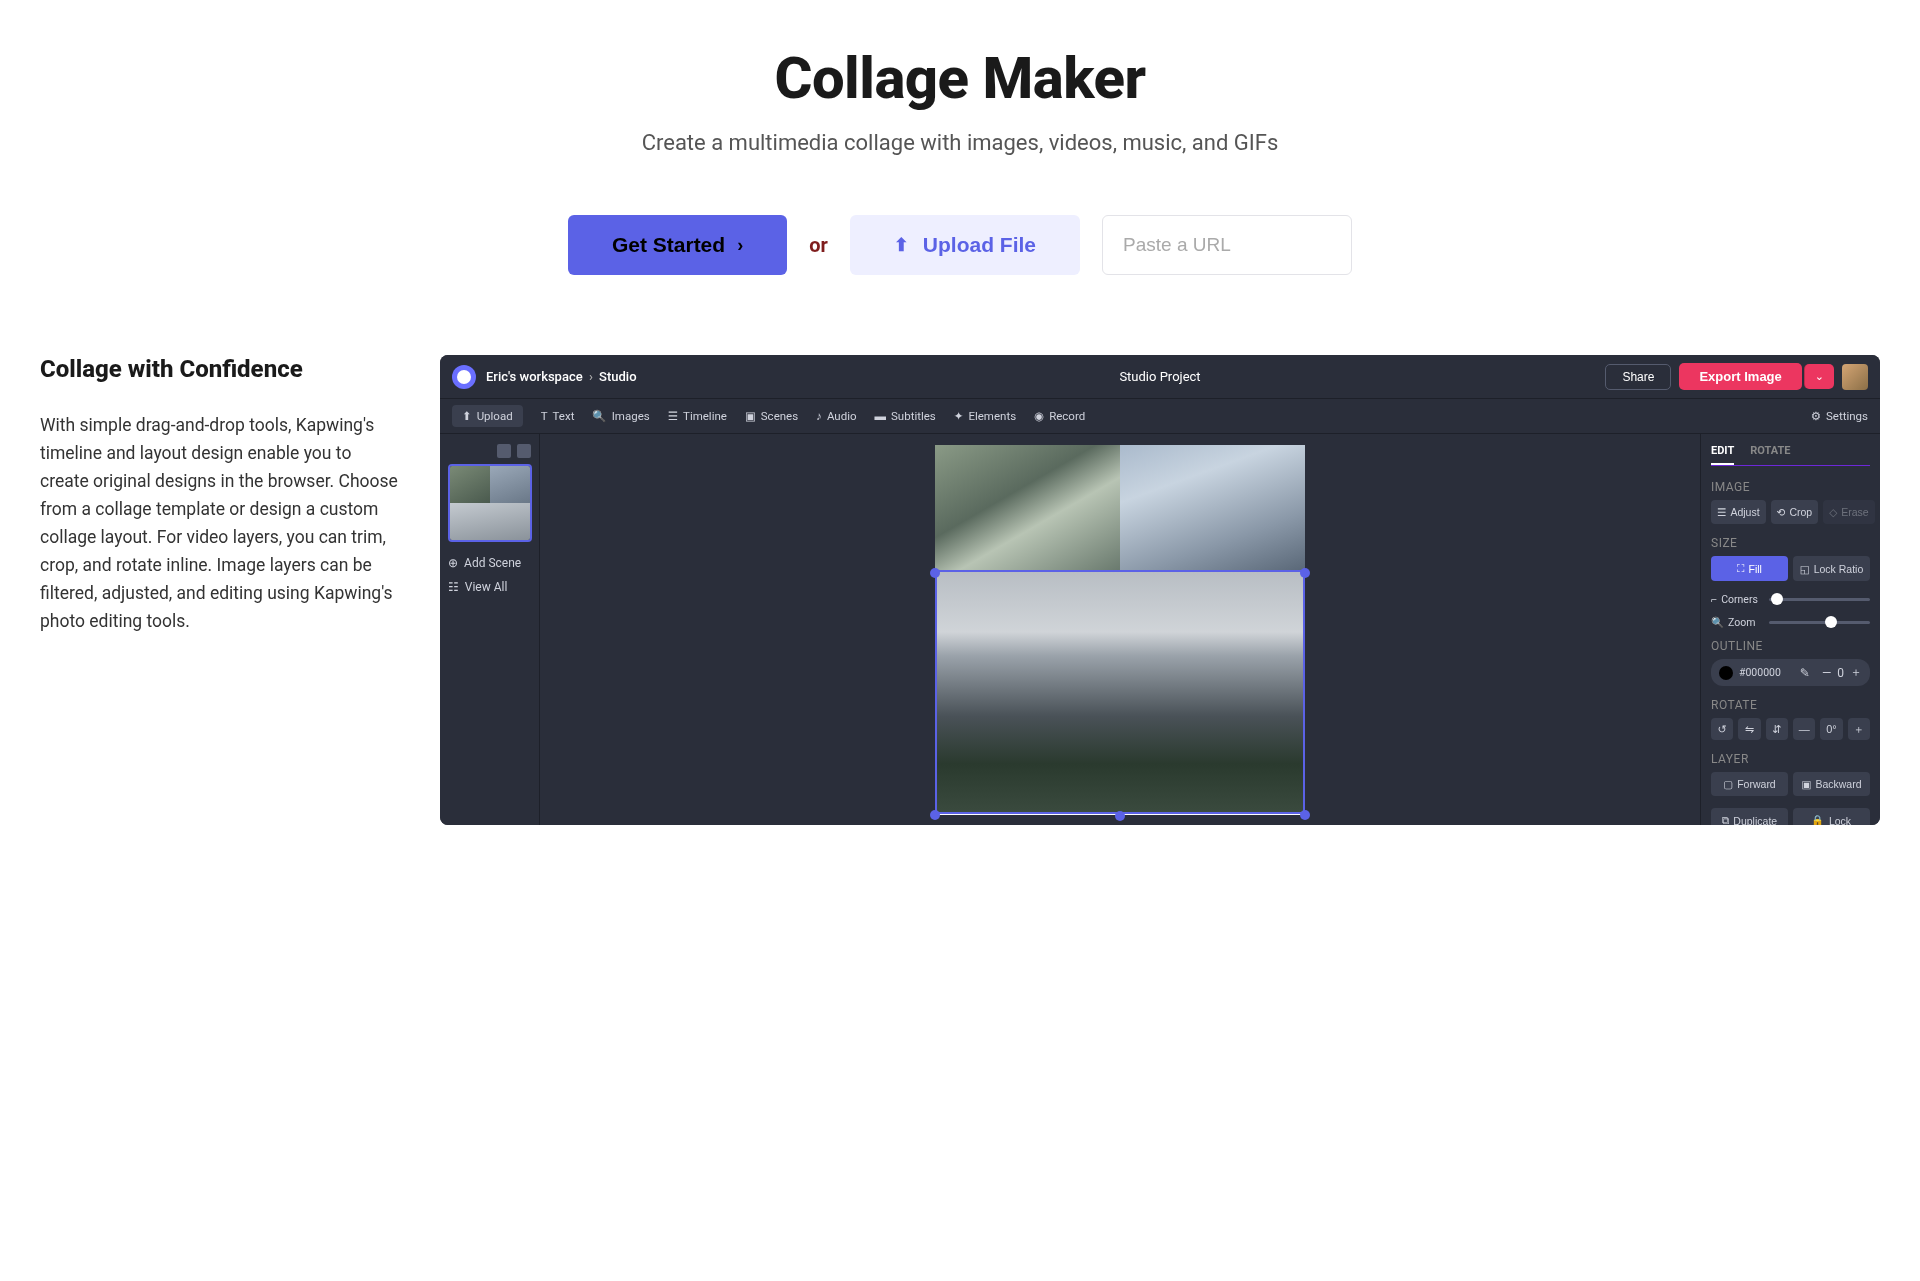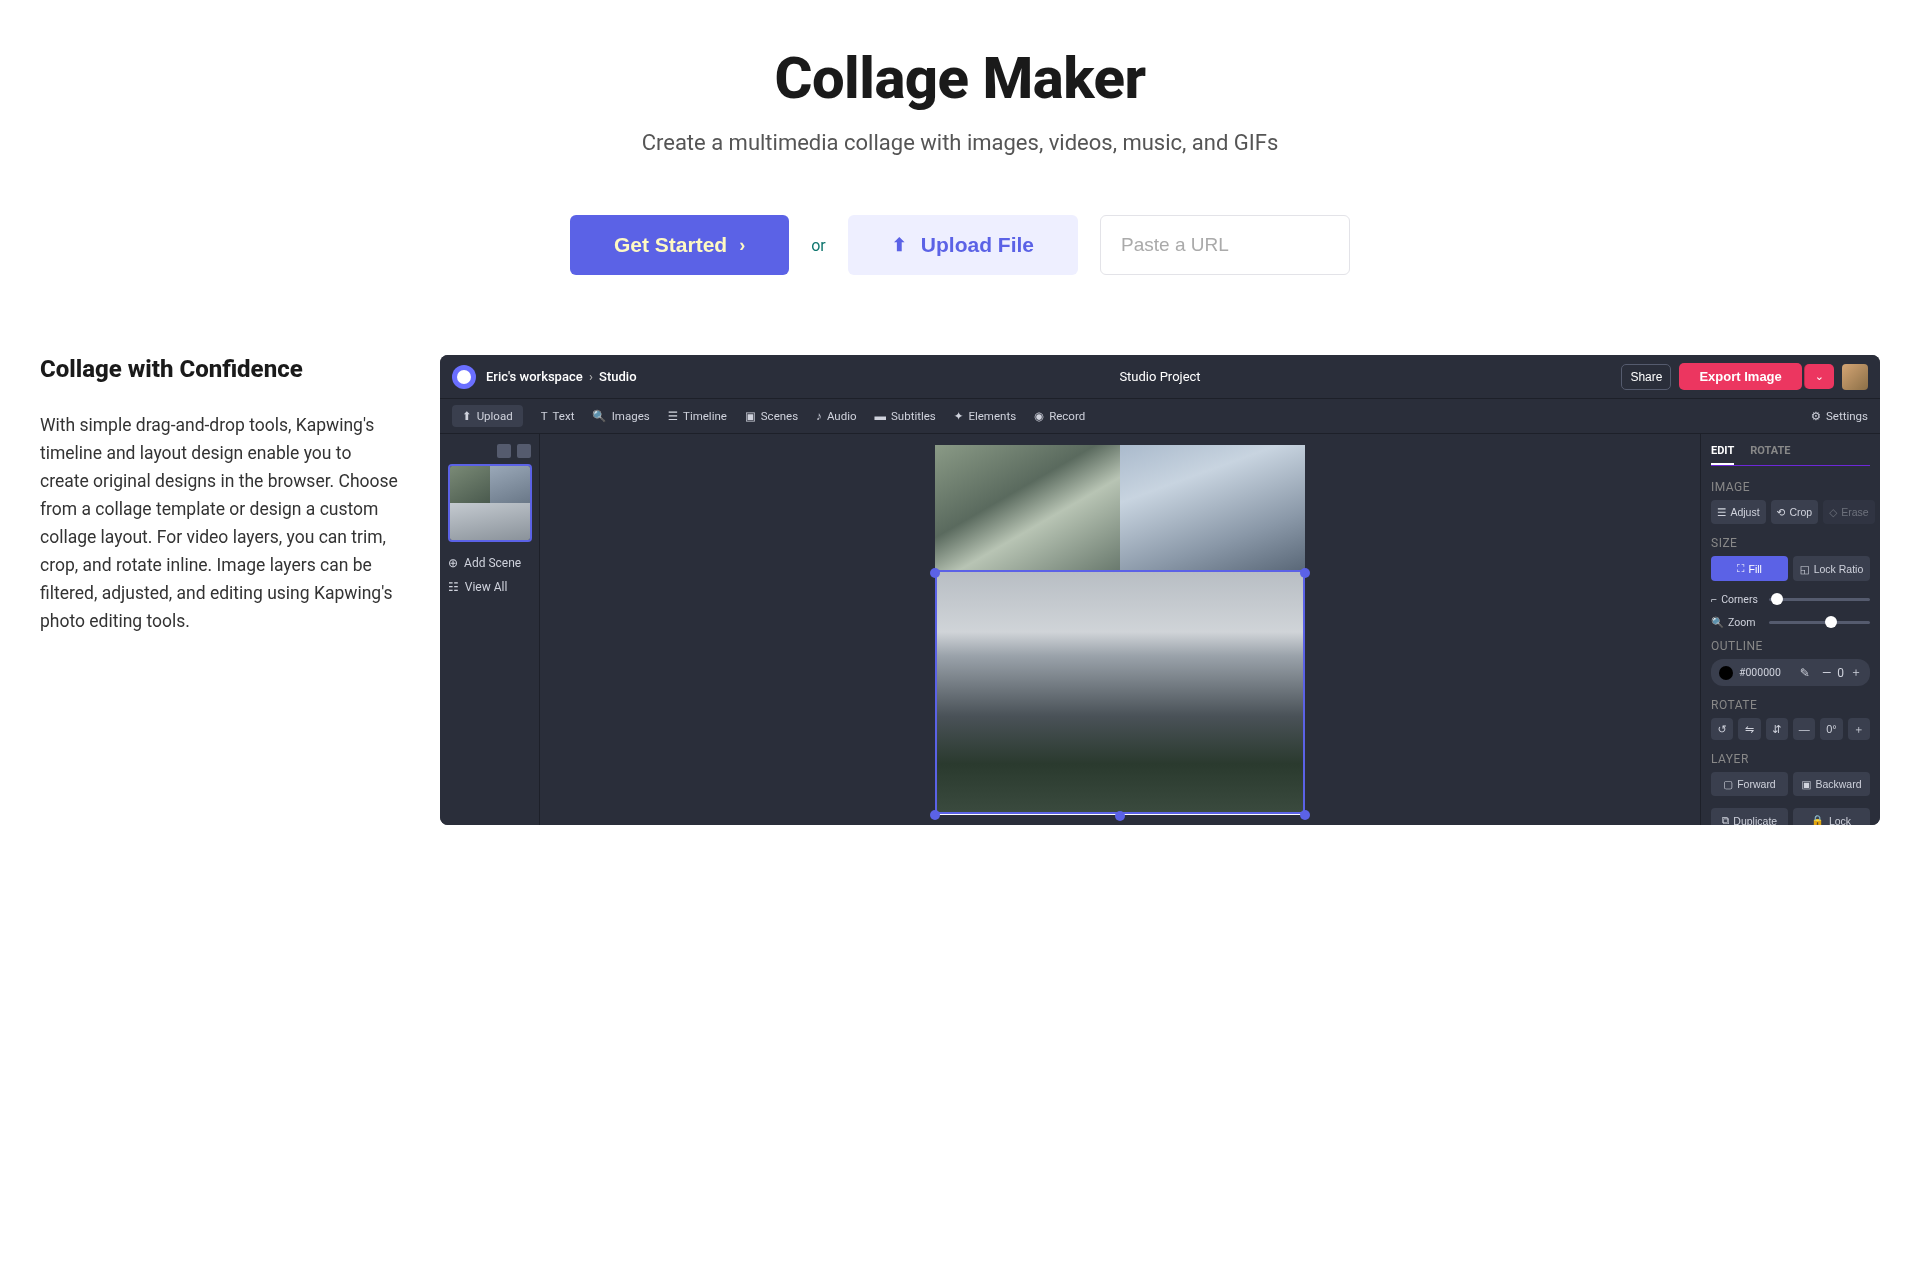--- a/index.html
+++ b/index.html
@@ -2,41 +2,41 @@
 <html><head>
 <meta charset="utf-8">
 <style>
 * { margin: 0; padding: 0; box-sizing: border-box; }
 body { font-family: -apple-system, BlinkMacSystemFont, 'Segoe UI', Roboto, sans-serif; background: #fff; color: #1a1a1a; }
 .page { max-width: 1920px; margin: 4px auto; padding: 40px 30px; }
 .hero { text-align: center; margin-bottom: 80px; }
 .hero h1 { font-size: 58px; font-weight: 800; margin-bottom: 18px; letter-spacing: -0.5px; }
 .hero .subtitle { font-size: 22px; color: #555; margin-bottom: 60px; }
 .actions { display: flex; justify-content: center; align-items: center; gap: 22px; }
-.btn-primary { background: #5b62e6; color: #fef9c3; border: none; padding: 18px 44px; font-size: 21px; font-weight: 700; border-radius: 6px; display: flex; align-items: center; gap: 12px; cursor: pointer; }
+.btn-primary { background: #5b62e6; color: #000000; border: none; padding: 18px 44px; font-size: 21px; font-weight: 700; border-radius: 6px; display: flex; align-items: center; gap: 12px; cursor: pointer; }
 .btn-primary .chevron { font-size: 18px; }
-.or-text { font-size: 16px; color: #0f766e; }
+.or-text { font-size: 20px; color: #7f1d1d; font-weight: bold; }
 .btn-upload { background: #eeefff; color: #5b62e6; border: none; padding: 18px 44px; font-size: 21px; font-weight: 700; border-radius: 6px; display: flex; align-items: center; gap: 14px; cursor: pointer; }
 .btn-upload .upload-icon { font-size: 18px; }
 .url-input { background: #fff; border: 1px solid #e3e3e8; padding: 18px 20px; font-size: 19px; border-radius: 6px; width: 250px; color: #333; }
 .url-input::placeholder { color: #aaa; }
 .content-row { display: flex; gap: 40px; align-items: flex-start; padding: 0 10px; }
 .text-col { flex: 0 0 360px; }
 .text-col h2 { font-size: 24px; font-weight: 800; margin-bottom: 28px; }
 .text-col p { font-size: 17.5px; line-height: 1.6; color: #333; margin-bottom: 24px; }
 .editor-col { flex: 1; }
 .editor { background: #2a2e3a; border-radius: 8px; overflow: hidden; color: #cfd2dc; font-size: 12px; height: 470px; display: flex; flex-direction: column; }
 .editor-topbar { display: flex; align-items: center; padding: 8px 12px; background: #2a2e3a; border-bottom: 1px solid #1d2029; }
 .logo-circle { width: 24px; height: 24px; border-radius: 50%; background: #6a6fff; margin-right: 10px; display: flex; align-items: center; justify-content: center; }
 .logo-circle .cat { width: 14px; height: 14px; background: #fff; border-radius: 50%; position: relative; }
 .breadcrumb { color: #fff; font-size: 13px; font-weight: 500; }
 .breadcrumb .sep { margin: 0 3px; color: #aaa; }
 .project-title { position: absolute; left: 50%; transform: translateX(-50%); color: #fff; font-size: 13px; }
 .topbar-right { margin-left: auto; display: flex; align-items: center; gap: 8px; }
-.share-btn { background: transparent; border: 1px solid #555b6e; color: #fff; padding: 5px 8px; border-radius: 5px; font-size: 12px; cursor: pointer; }
+.share-btn { background: transparent; border: 1px solid #555b6e; color: #fff; padding: 5px 16px; border-radius: 5px; font-size: 12px; cursor: pointer; }
 .export-btn { background: #ec3660; border: none; color: #fff; padding: 6px 20px; border-radius: 5px; font-size: 13px; font-weight: 600; cursor: pointer; }
 .export-dd { background: #ec3660; border: none; border-left: 1px solid rgba(0,0,0,0.2); color: #fff; padding: 6px 10px; border-radius: 5px; font-size: 11px; cursor: pointer; margin-left: -6px; }
 .avatar { width: 26px; height: 26px; border-radius: 4px; background: linear-gradient(135deg, #d4a574, #8b6f47); }
 .editor-toolbar { display: flex; align-items: center; padding: 6px 12px; background: #2a2e3a; border-bottom: 1px solid #1d2029; gap: 18px; }
 .tool-item { display: flex; align-items: center; gap: 5px; color: #cfd2dc; font-size: 11.5px; cursor: pointer; }
 .tool-item.active { background: #3a3f4e; padding: 4px 10px; border-radius: 4px; }
 .tool-spacer { flex: 1; }
 .editor-body { flex: 1; display: flex; overflow: hidden; }
 .scene-panel { width: 100px; background: #2a2e3a; padding: 10px 8px; border-right: 1px solid #1d2029; }
 .scene-icons { display: flex; justify-content: flex-end; gap: 6px; margin-bottom: 6px; }

